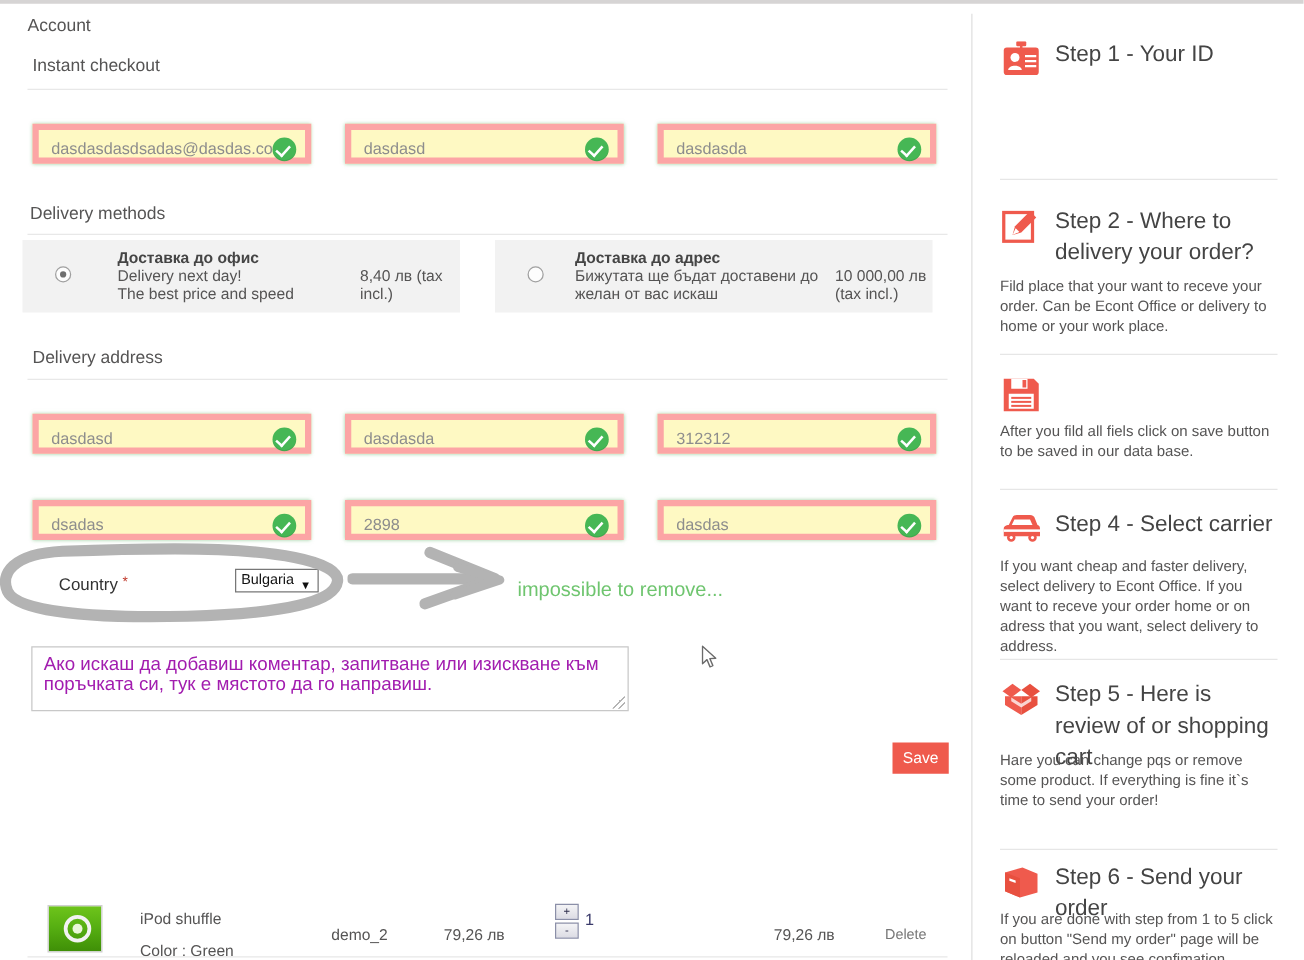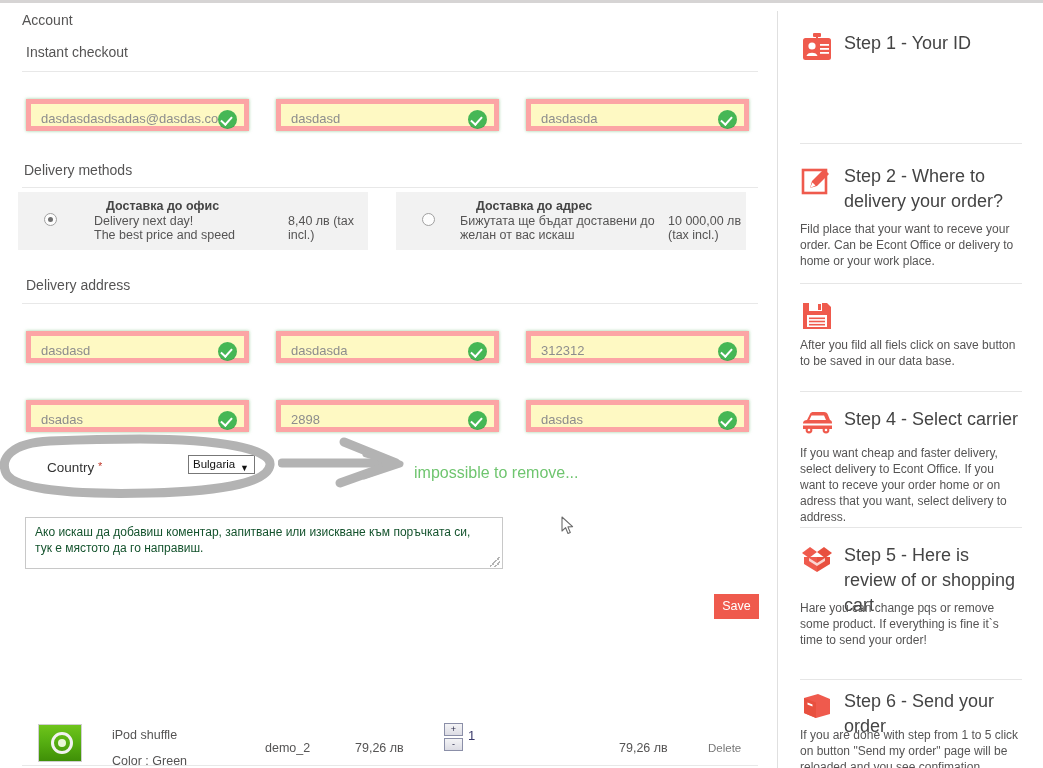--- a/index.html
+++ b/index.html
@@ -91,21 +91,21 @@
   .country-sel .arw { position:absolute; right:5px; top:4px; font-size:9px; color:#111; }
 
   
   .ta {
     position:absolute; left:25px; top:514px;
     width:478px; height:52px;
     border:1px solid #c8c8c8; background:#fff;
   }
   .ta .ph {
     position:absolute; left:9px; top:6px; width:452px;
-    font-size:12px; color:#14532d; line-height:16px;
+    font-size:15px; color:#a21caf; line-height:16px;
   }
   .ta .grip {
     position:absolute; right:2px; bottom:1px; width:10px; height:10px;
     background:
       linear-gradient(135deg, transparent 45%, #b4b4b4 45%, #b4b4b4 55%, transparent 55%),
       linear-gradient(135deg, transparent 70%, #b4b4b4 70%, #b4b4b4 80%, transparent 80%);
   }
 
   .save-btn {
     position:absolute; left:714px; top:591px;
@@ -194,29 +194,29 @@
     <div class="fld" style="left:526px; top:96px; width:223px;">
       <div class="val">dasdasda</div>
       <div class="ok"></div>
     </div>
 
     <div class="sec-title" style="left:24px; top:159px;">Delivery methods</div>
     <div class="hr" style="left:22px; top:184px; width:736px;"></div>
 
     <div class="dm" style="left:18px; top:189px; width:350px;">
       <div class="radio on"></div>
-      <div class="name" style="left:76px; top:7px;margin-left:12px;">Доставка до офис</div>
+      <div class="name" style="left:76px; top:7px;">Доставка до офис</div>
       <div class="desc" style="left:76px; top:22px;">Delivery next day!</div>
       <div class="desc" style="left:76px; top:36px;">The best price and speed</div>
       <div class="price" style="left:270px; top:22px; width:76px;">8,40 лв (tax incl.)</div>
     </div>
 
     <div class="dm" style="left:396px; top:189px; width:350px;">
       <div class="radio"></div>
-      <div class="name" style="left:80px; top:7px;">Доставка до адрес</div>
+      <div class="name" style="left:64px; top:7px;">Доставка до адрес</div>
       <div class="desc" style="left:64px; top:22px;">Бижутата ще бъдат доставени до</div>
       <div class="desc" style="left:64px; top:36px;">желан от вас искаш</div>
       <div class="price" style="left:272px; top:22px; width:74px;">10 000,00 лв (tax incl.)</div>
     </div>
 
     <div class="sec-title" style="left:26px; top:274px;">Delivery address</div>
     <div class="hr" style="left:22px; top:300px; width:736px;"></div>
 
     <div class="fld" style="left:26px; top:328px; width:223px;">
       <div class="val">dasdasd</div>

